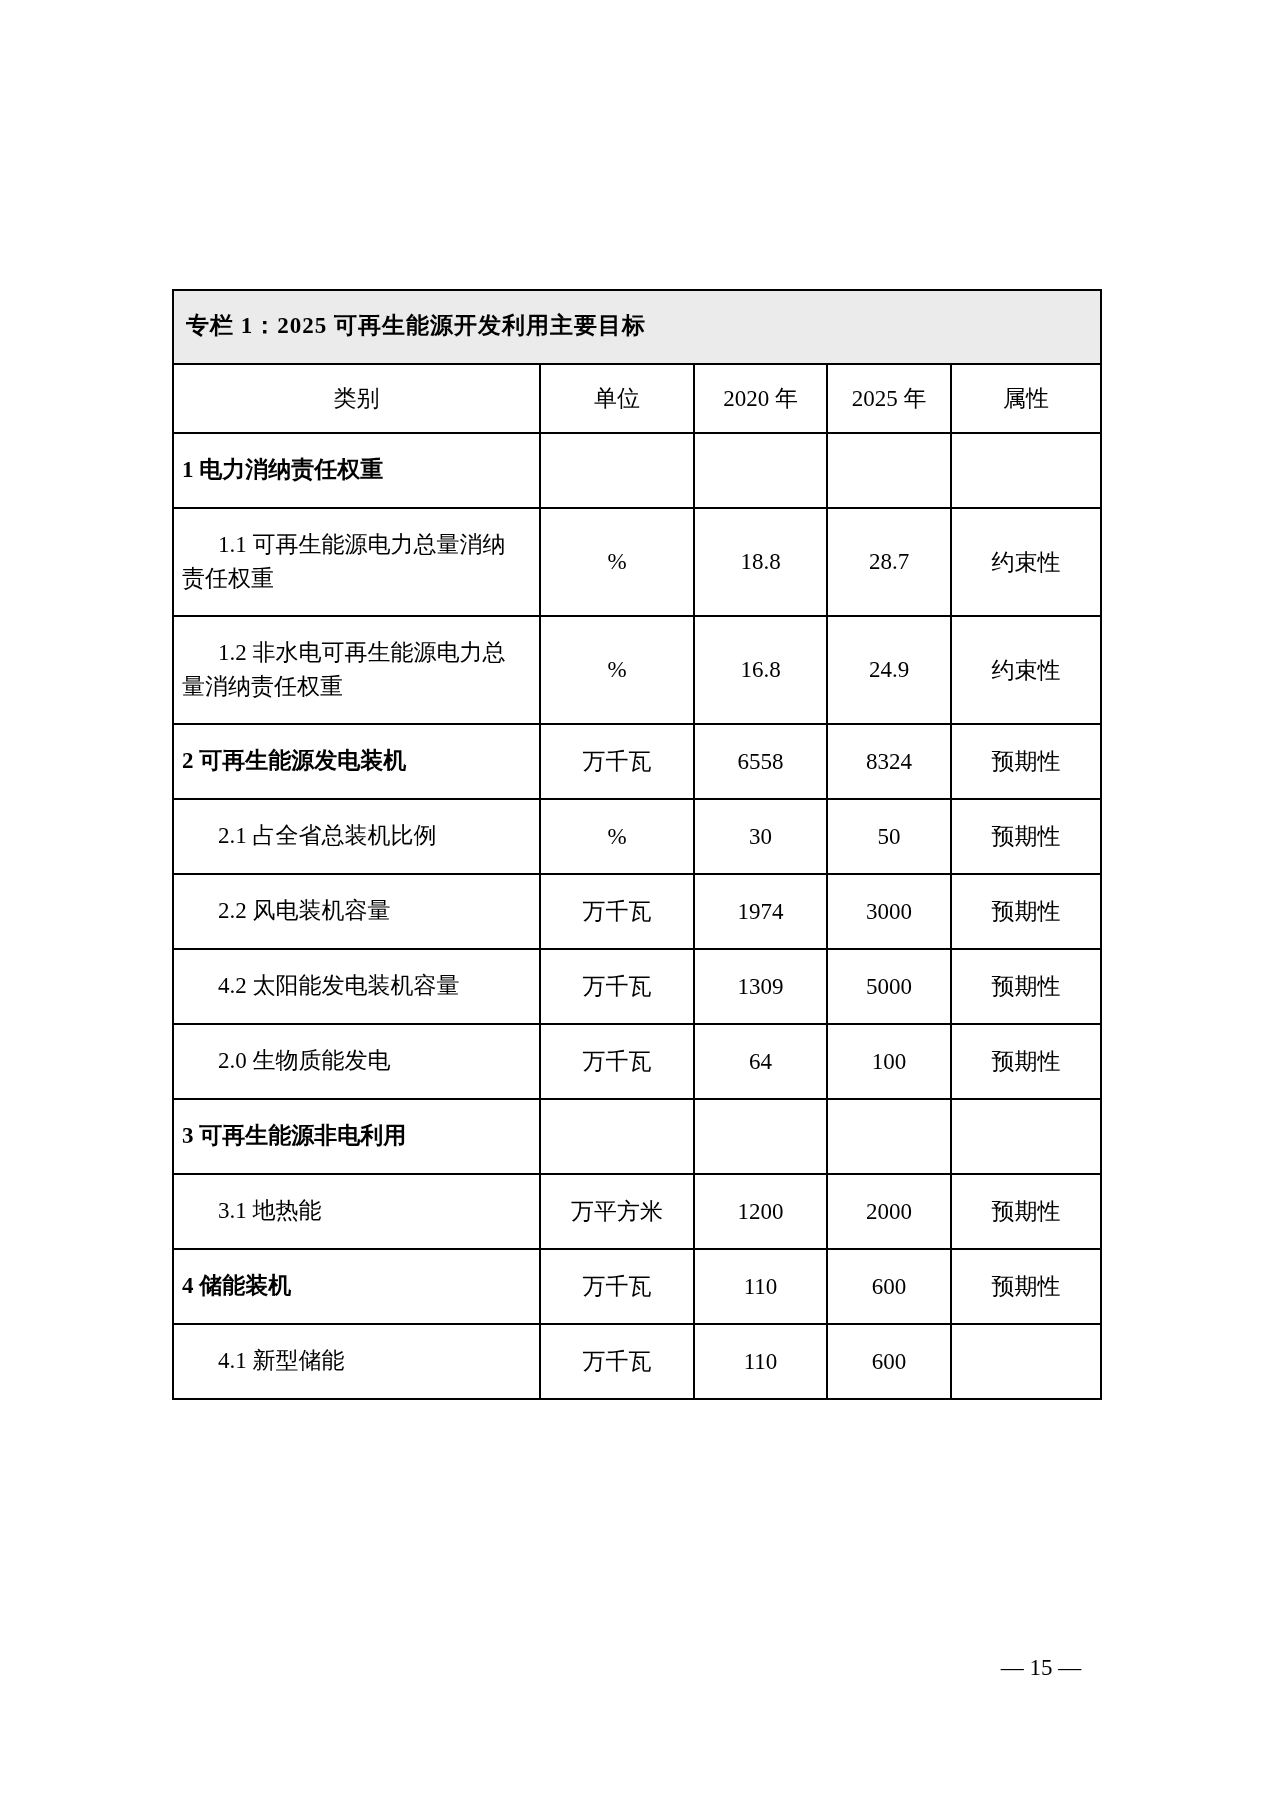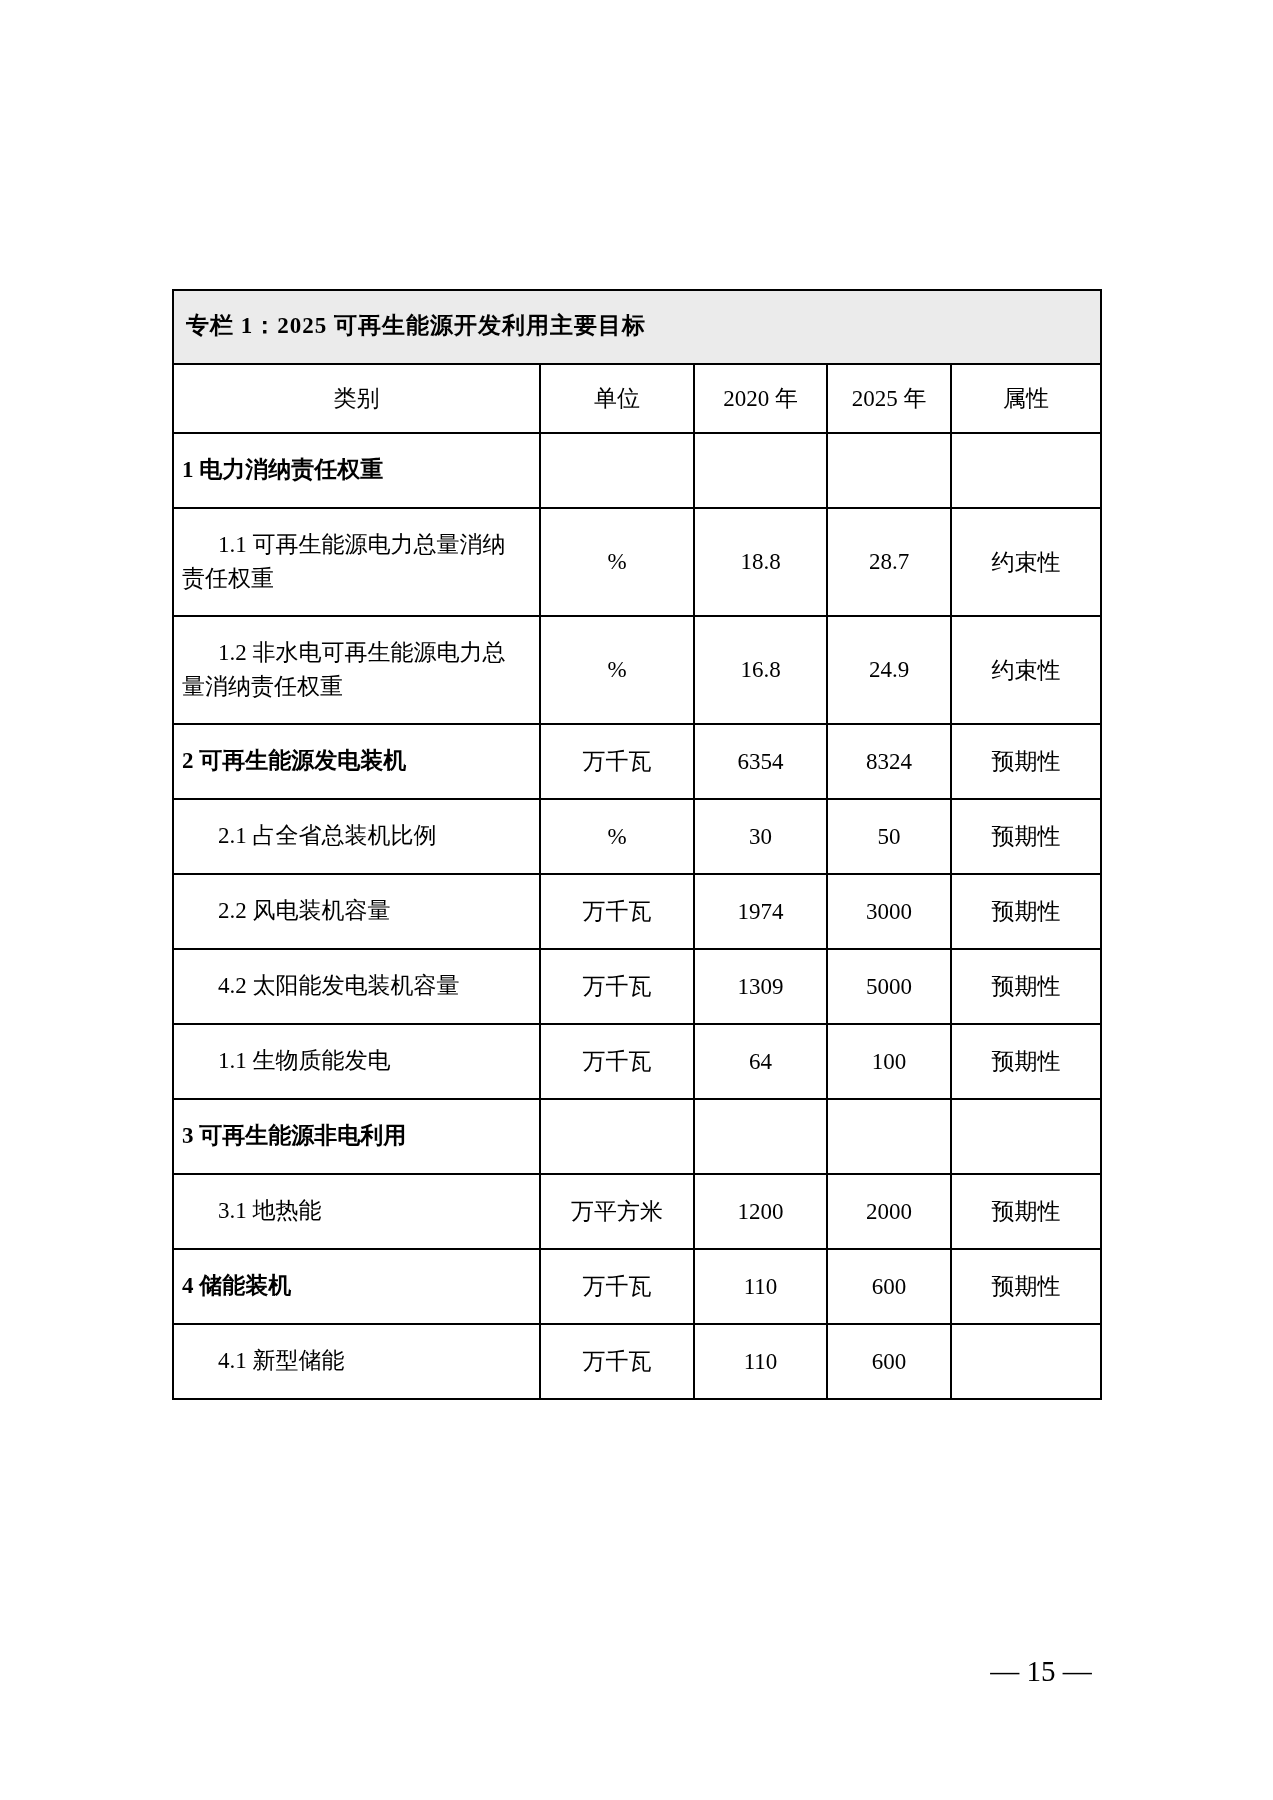--- a/index.html
+++ b/index.html
@@ -61,21 +61,21 @@
     text-align: center;
     vertical-align: middle;
     padding: 2px 4px;
   }
   .page-number {
     position: absolute;
     left: 978px;
     top: 1655px;
     width: 126px;
     text-align: center;
-    font-size: 29px;
+    font-size: 23px;
     white-space: nowrap;
   }
 </style>
 </head>
 <body>
 
 <div class="page">
 
   <table class="box-table">
     <colgroup>
@@ -124,21 +124,21 @@
         <td class="cell-center">%</td>
         <td class="cell-center">16.8</td>
         <td class="cell-center">24.9</td>
         <td class="cell-center">约束性</td>
       </tr>
         <tr class="row-normal row-section">
         <td class="cell-category">
           <p class="cat-text">2 可再生能源发电装机</p>
         </td>
         <td class="cell-center">万千瓦</td>
-        <td class="cell-center">6354</td>
+        <td class="cell-center">6558</td>
         <td class="cell-center">8324</td>
         <td class="cell-center">预期性</td>
       </tr>
         <tr class="row-normal row-sub">
         <td class="cell-category">
           <p class="cat-text">2.1 占全省总装机比例</p>
         </td>
         <td class="cell-center">%</td>
         <td class="cell-center">30</td>
         <td class="cell-center">50</td>
@@ -157,21 +157,21 @@
         <td class="cell-category">
           <p class="cat-text">4.2 太阳能发电装机容量</p>
         </td>
         <td class="cell-center">万千瓦</td>
         <td class="cell-center">1309</td>
         <td class="cell-center">5000</td>
         <td class="cell-center">预期性</td>
       </tr>
         <tr class="row-normal row-sub">
         <td class="cell-category">
-          <p class="cat-text">1.1 生物质能发电</p>
+          <p class="cat-text">2.0 生物质能发电</p>
         </td>
         <td class="cell-center">万千瓦</td>
         <td class="cell-center">64</td>
         <td class="cell-center">100</td>
         <td class="cell-center">预期性</td>
       </tr>
         <tr class="row-normal row-section">
         <td class="cell-category">
           <p class="cat-text">3 可再生能源非电利用</p>
         </td>

